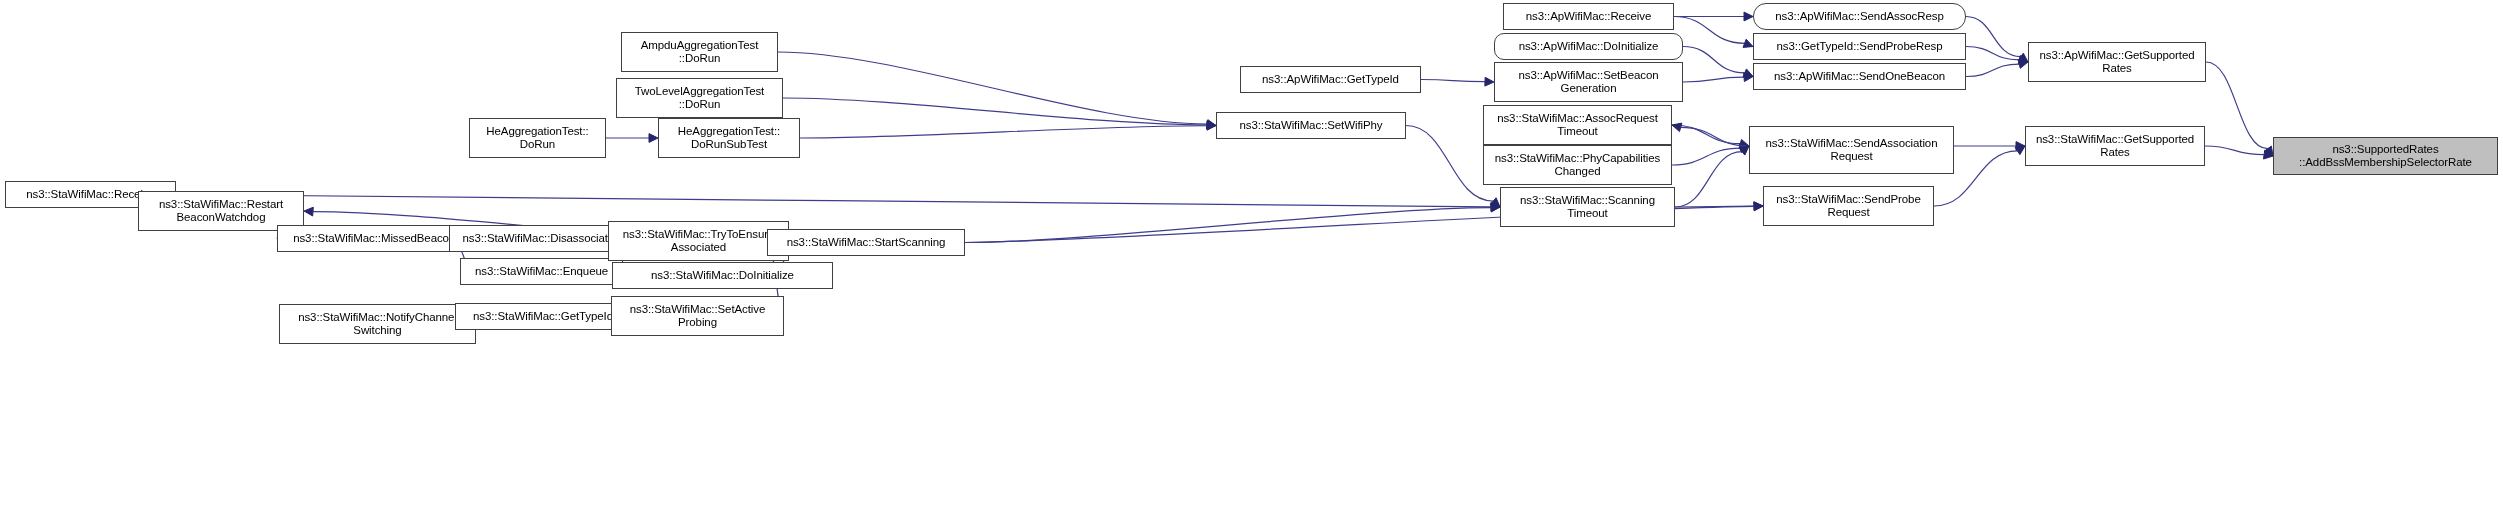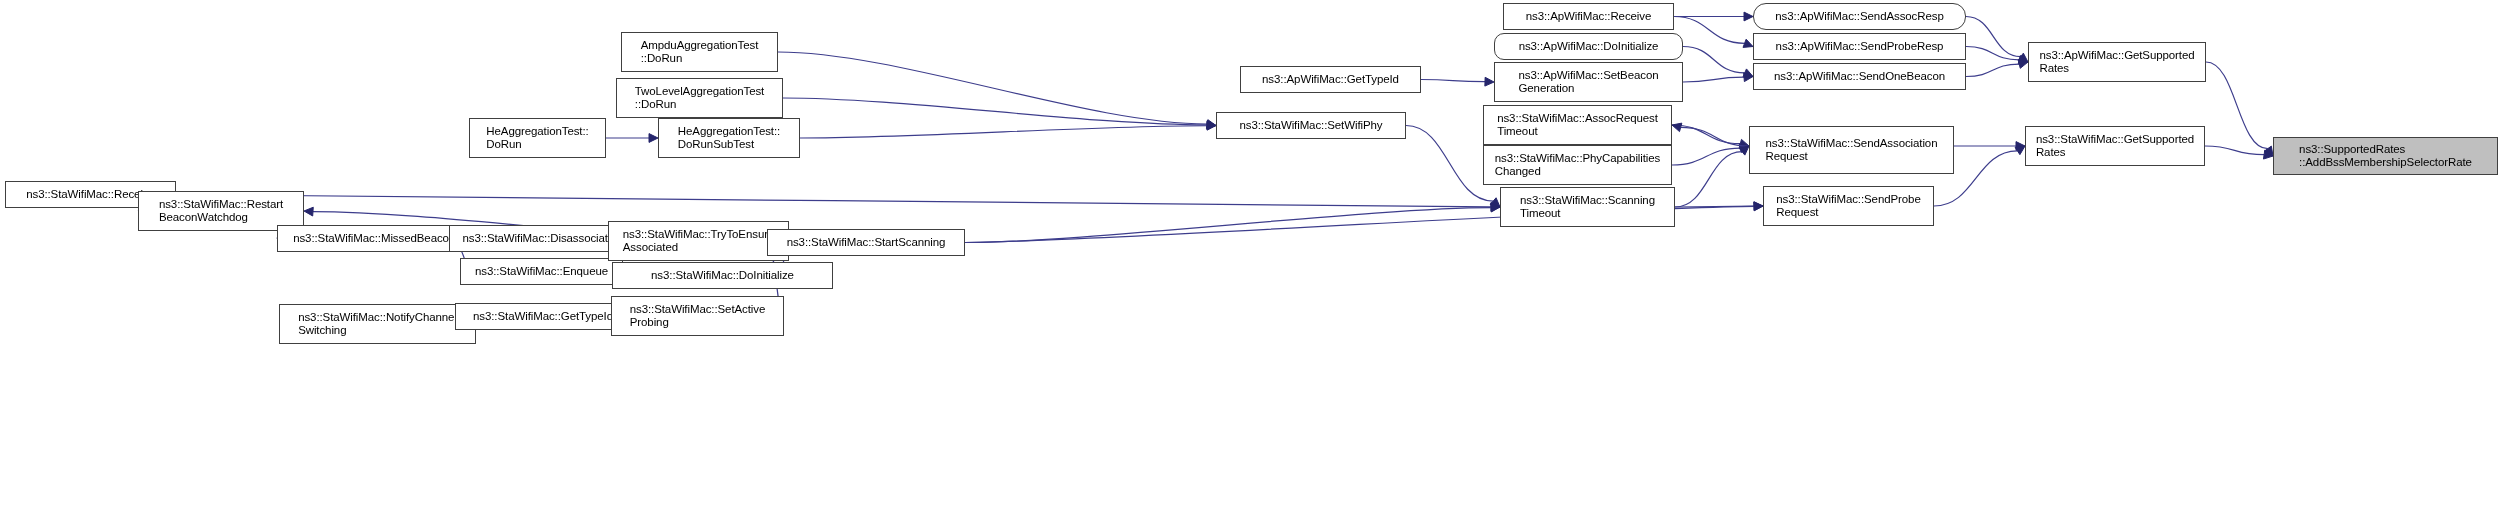--- a/index.html
+++ b/index.html
@@ -12,20 +12,21 @@
     overflow:hidden;
   }
   .node{
     position:absolute;
     box-sizing:border-box;
     border:1px solid #404040;
     background:#ffffff;
     color:#000000;
     font-size:11.5px;
     line-height:13.5px;
+    text-align:center;
     display:flex;
     align-items:center;
     justify-content:center;
     padding:0 3px;
     white-space:pre-line;
     letter-spacing:-0.1px;
   }
   .node.hl{
     background:#bfbfbf;
     border:1px solid #404040;
@@ -123,21 +124,21 @@
       <polygon points="1500,207 1491.3110703059453,211.98623111896939 1490.7284263554814,203.20554059788918"></polygon>
       <path d="M 965,242.5 C 1085,242.5 1634.00939964985,206.41122420147929 1754.00939964985,206.41122420147929"></path>
       <polygon points="1763,206 1754.2104425927953,210.8066288171082 1753.8083567069045,202.01581958585038"></polygon>
       <path d="M 767,242.5 C 647,242.5 432.9792428767547,211.61089881342932 312.9792428767547,211.61089881342932"></path>
       <polygon points="304,211 313.2779045188757,207.2210467403492 312.68058123463373,216.00075088650942"></polygon>
     </svg>
   <div id="node-layer">
       <div class="node" style="left: 1503px; top: 3px; width: 171px; height: 27px;">ns3::ApWifiMac::Receive</div>
       <div class="node" style="left: 1753px; top: 3px; width: 213px; height: 27px; border-radius: 13px;">ns3::ApWifiMac::SendAssocResp</div>
       <div class="node" style="left: 1494px; top: 33px; width: 189px; height: 27px; border-radius: 10px;">ns3::ApWifiMac::DoInitialize</div>
-      <div class="node" style="left: 1753px; top: 33px; width: 213px; height: 27px;">ns3::ApWifiMac::SendProbeResp</div>
+      <div class="node" style="left: 1753px; top: 33px; width: 213px; height: 27px;">ns3::GetTypeId::SendProbeResp</div>
       <div class="node" style="left: 1494px; top: 62px; width: 189px; height: 40px;">ns3::ApWifiMac::SetBeacon
 Generation</div>
       <div class="node" style="left: 1753px; top: 63px; width: 213px; height: 27px;">ns3::ApWifiMac::SendOneBeacon</div>
       <div class="node" style="left: 2028px; top: 42px; width: 178px; height: 40px;">ns3::ApWifiMac::GetSupported
 Rates</div>
       <div class="node hl" style="left: 2273px; top: 137px; width: 225px; height: 38px;">ns3::SupportedRates
 ::AddBssMembershipSelectorRate</div>
       <div class="node" style="left: 621px; top: 32px; width: 157px; height: 40px;">AmpduAggregationTest
 ::DoRun</div>
       <div class="node" style="left: 616px; top: 78px; width: 167px; height: 40px;">TwoLevelAggregationTest

